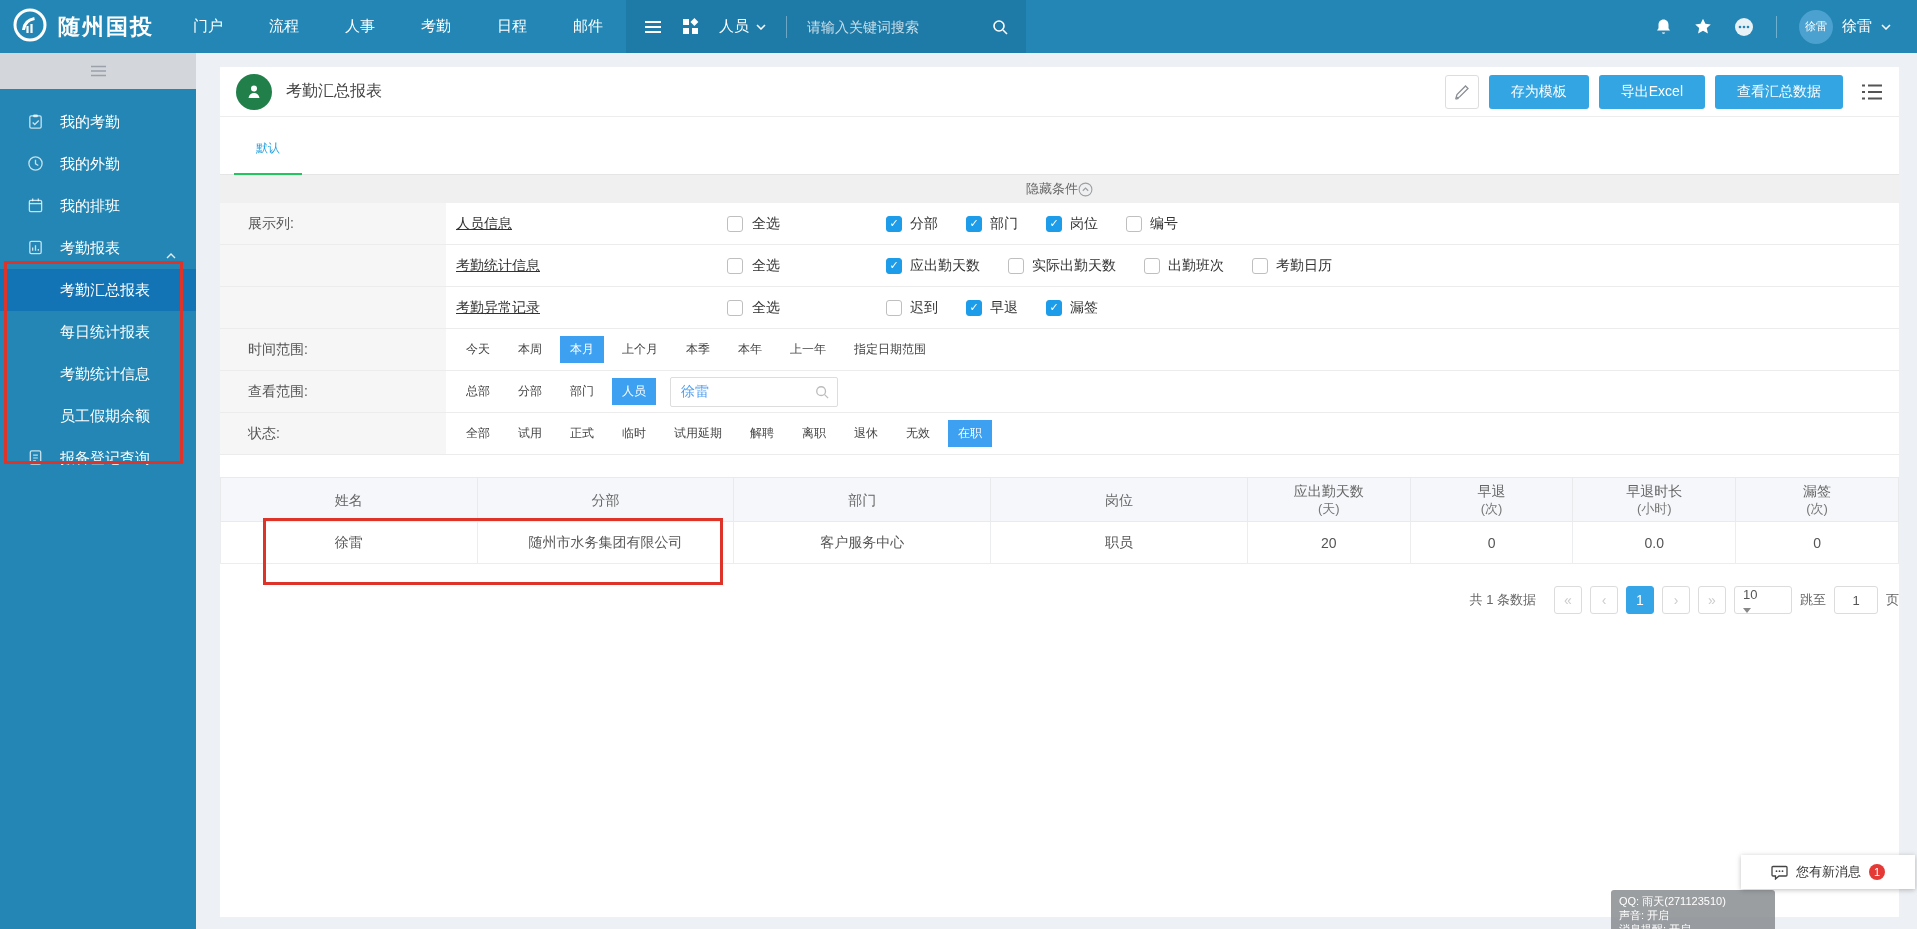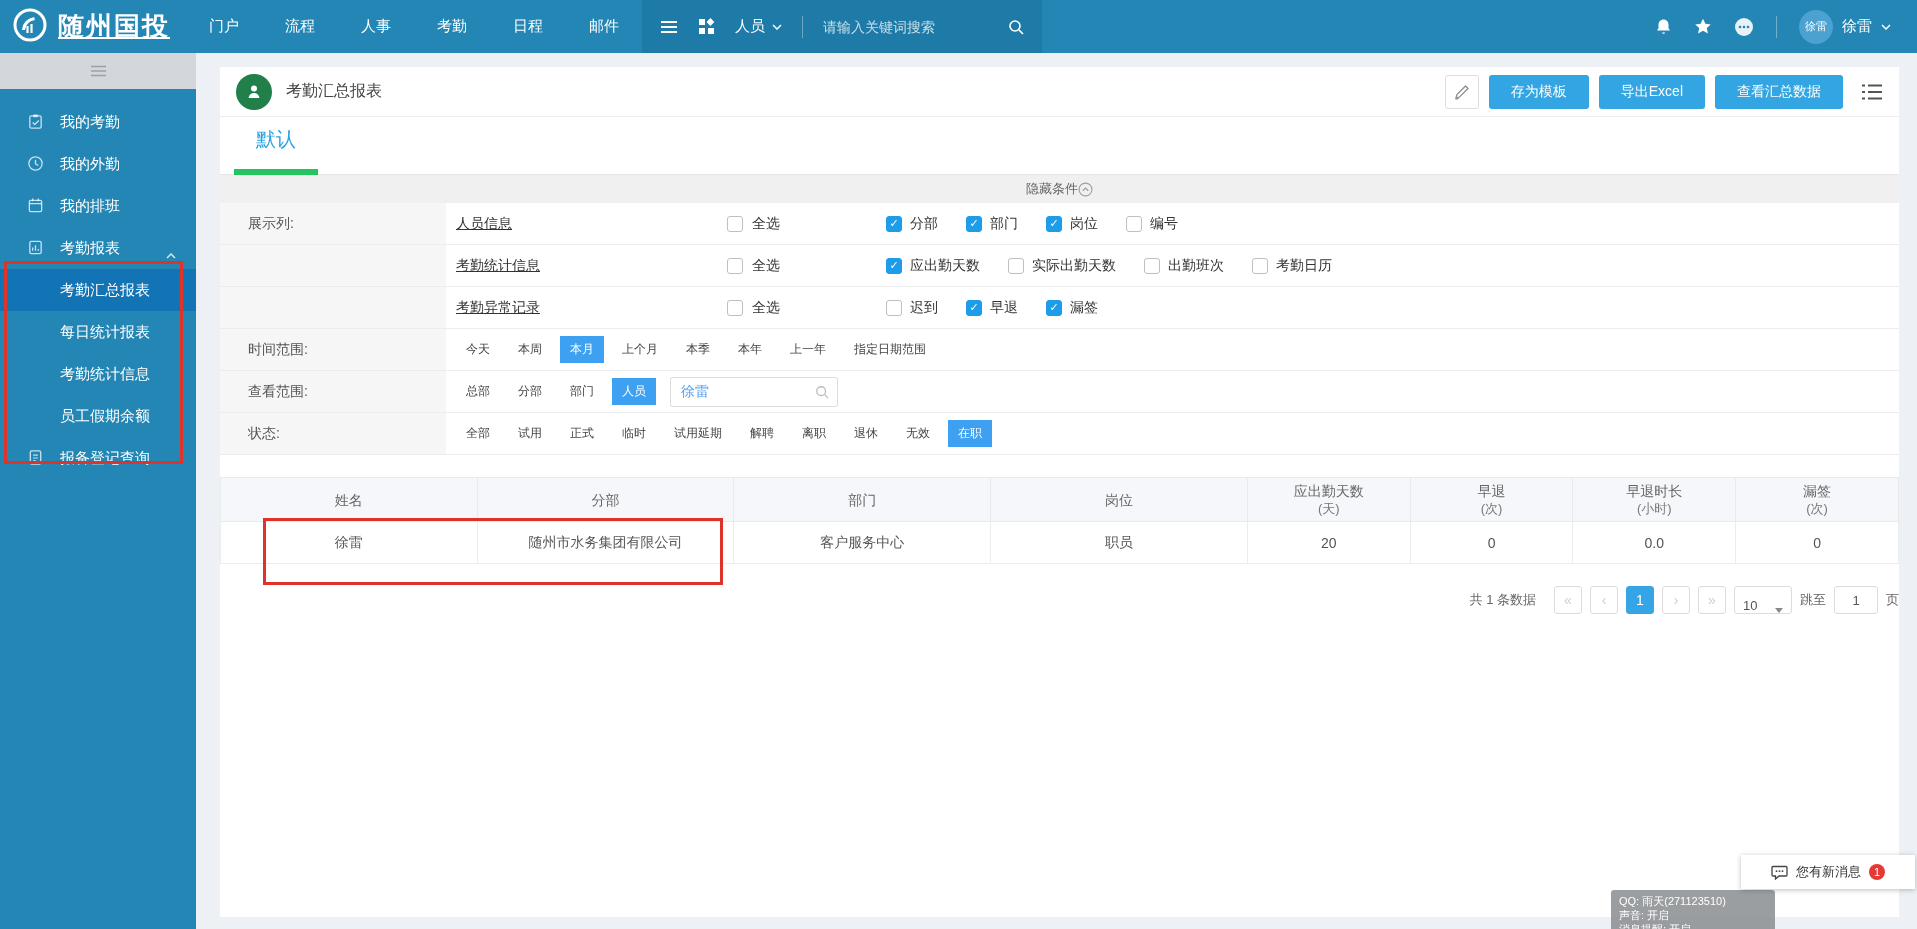--- a/index.html
+++ b/index.html
@@ -3,21 +3,21 @@
 <meta charset="utf-8">
 <style>
   * { box-sizing: border-box; margin: 0; padding: 0; }
   html,body { width: 1917px; height: 929px; overflow: hidden;
     font-family: "Liberation Sans", "DejaVu Sans", sans-serif; background:#edf0f4; }
 
   
   .navbar { position:fixed; top:0; left:0; width:1917px; height:53px;
     background:#2386b4; display:flex; align-items:center; color:#fff; z-index:20; }
   .brand { display:flex; align-items:center; gap:10px; padding:0 16px 0 12px; }
-  .brand-name { font-size:26px; font-weight:bold; letter-spacing:2px;text-decoration:underline; }
+  .brand-name { font-size:22px; font-weight:bold; letter-spacing:2px; }
   .nav-menu { display:flex; height:100%; align-items:center; }
   .nav-menu-item { padding:0 23px; font-size:15px; height:100%; display:flex; align-items:center; cursor:pointer; }
   .nav-tools { height:100%; background:#1e7aa7; display:flex; align-items:center; padding:0 18px; gap:20px; }
   .nav-person { display:flex; align-items:center; gap:7px; font-size:15px; cursor:pointer; }
   .vdiv { width:1px; height:22px; background:rgba(255,255,255,.35); }
   .nav-search-input { background:transparent; border:none; outline:none; color:#fff;
     font-size:14px; width:165px; font-family:inherit; }
   .nav-search-input::placeholder { color:rgba(255,255,255,.75); }
   .nav-right { margin-left:auto; display:flex; align-items:center; gap:22px; padding-right:26px; }
   .avatar { width:34px; height:34px; border-radius:50%; background:#4ba1d0; color:#fff;
@@ -47,21 +47,21 @@
     display:flex; align-items:center; justify-content:center; }
   .page-title { font-size:16px; color:#444; margin-left:14px; }
   .header-actions { margin-left:auto; display:flex; align-items:center; gap:10px; }
   .sq-btn { width:34px; height:34px; background:#fff; border:1px solid #ddd; border-radius:3px;
     display:flex; align-items:center; justify-content:center; cursor:pointer; }
   .blue-btn { height:34px; padding:0 22px; background:#32a5e2; color:#fff; border:none;
     border-radius:3px; font-size:14px; cursor:pointer; font-family:inherit; }
   .list-icon-btn { margin-left:8px; display:flex; align-items:center; cursor:pointer; }
 
   .tab-row { height:58px; border-bottom:1px solid #e5e5e5; display:flex; align-items:flex-end; padding-left:14px; }
-  .tab { color:#2aa3e2; font-size:20px; padding:0 22px 16px 22px; border-bottom:6px solid #22c55e;
+  .tab { color:#2aa3e2; font-size:12px; padding:0 22px 16px 22px; border-bottom:2px solid #22c55e;
     margin-bottom:-1px; cursor:pointer; }
 
   .hide-band { height:28px; background:#f0f0f0; display:flex; align-items:center; justify-content:center;
     font-size:13px; color:#666; cursor:pointer; }
 
   .f-row { display:flex; border-bottom:1px solid #ececec; height:42px; align-items:stretch; }
   .f-label { width:226px; background:#f6f6f6; font-size:14px; color:#555;
     display:flex; align-items:center; padding-left:28px; flex-shrink:0; }
   .f-content { flex:1; display:flex; align-items:center; padding-left:10px; }
   .g-name { width:235px; font-size:14px; color:#333;text-decoration:underline; }
@@ -89,21 +89,21 @@
   th .unit { display:block; font-size:13px; color:#777; }
 
   
   .pagination { display:flex; justify-content:flex-end; align-items:center; gap:8px;
     margin-top:22px; padding-right:0; font-size:13px; color:#666; }
   .pg-total { margin-right:10px; }
   .pg-btn { width:28px; height:28px; border:1px solid #dcdcdc; border-radius:3px; background:#fff;
     display:flex; align-items:center; justify-content:center; color:#ccc; font-size:14px; cursor:pointer; }
   .pg-btn.active { background:#36a5e8; border-color:#36a5e8; color:#fff; }
   .pg-select { width:58px; height:28px; border:1px solid #dcdcdc; border-radius:3px; background:#fff;
-    display:flex; align-items:flex-end; justify-content:space-between; padding:0 8px; cursor:pointer; color:#555; }
+    display:flex; align-items:flex-start; justify-content:space-between; padding:0 8px; cursor:pointer; color:#555;flex-direction:column; }
   .caret-down { width:0; height:0; border-left:4px solid transparent; border-right:4px solid transparent;
     border-top:5px solid #888; }
   .pg-jump-input { width:44px; height:28px; border:1px solid #dcdcdc; border-radius:3px;
     text-align:center; font-size:13px; color:#555; outline:none; font-family:inherit; }
 
   
   .red-box { position:fixed; border:3px solid #dd3328; z-index:60; pointer-events:none; }
   .red-box-sidebar { left:4px; top:261px; width:179px; height:203px; }
   .red-box-row { left:263px; top:518px; width:460px; height:67px; }
 

